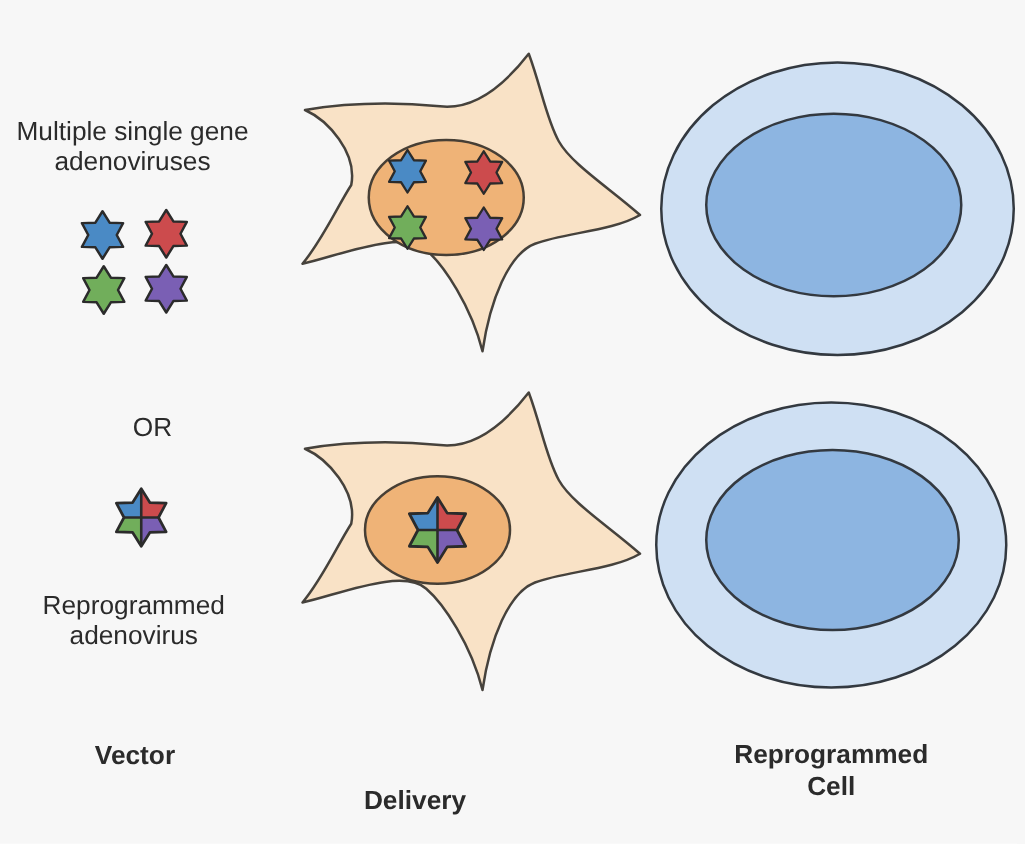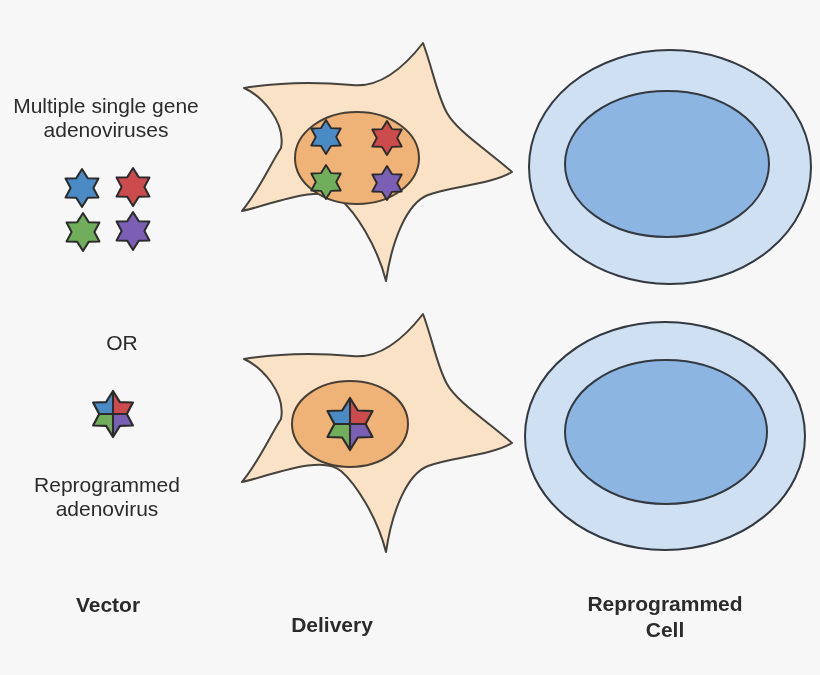--- a/index.html
+++ b/index.html
@@ -114,18 +114,18 @@
   <div class="lbl" style="left:6px; top:94px; width:200px;">Multiple single gene
 adenoviruses</div>
 
   <div class="lbl" style="left:72px; top:331px; width:100px;">OR</div>
 
   <div class="lbl" style="left:14px; top:473px; width:186px;">Reprogrammed
 adenovirus</div>
 
   <div class="lbl bold" style="left:38px; top:592px; width:140px;">Vector</div>
 
-  <div class="lbl bold" style="left:262px; top:612px; width:140px;">Delivery</div>
+  <div class="lbl bold" style="left:262px; top:628px; width:140px;">Delivery</div>
 
   <div class="lbl bold" style="left:570px; top:591px; width:190px;">Reprogrammed
 Cell</div>
 
 </div>
 
 </body></html>

